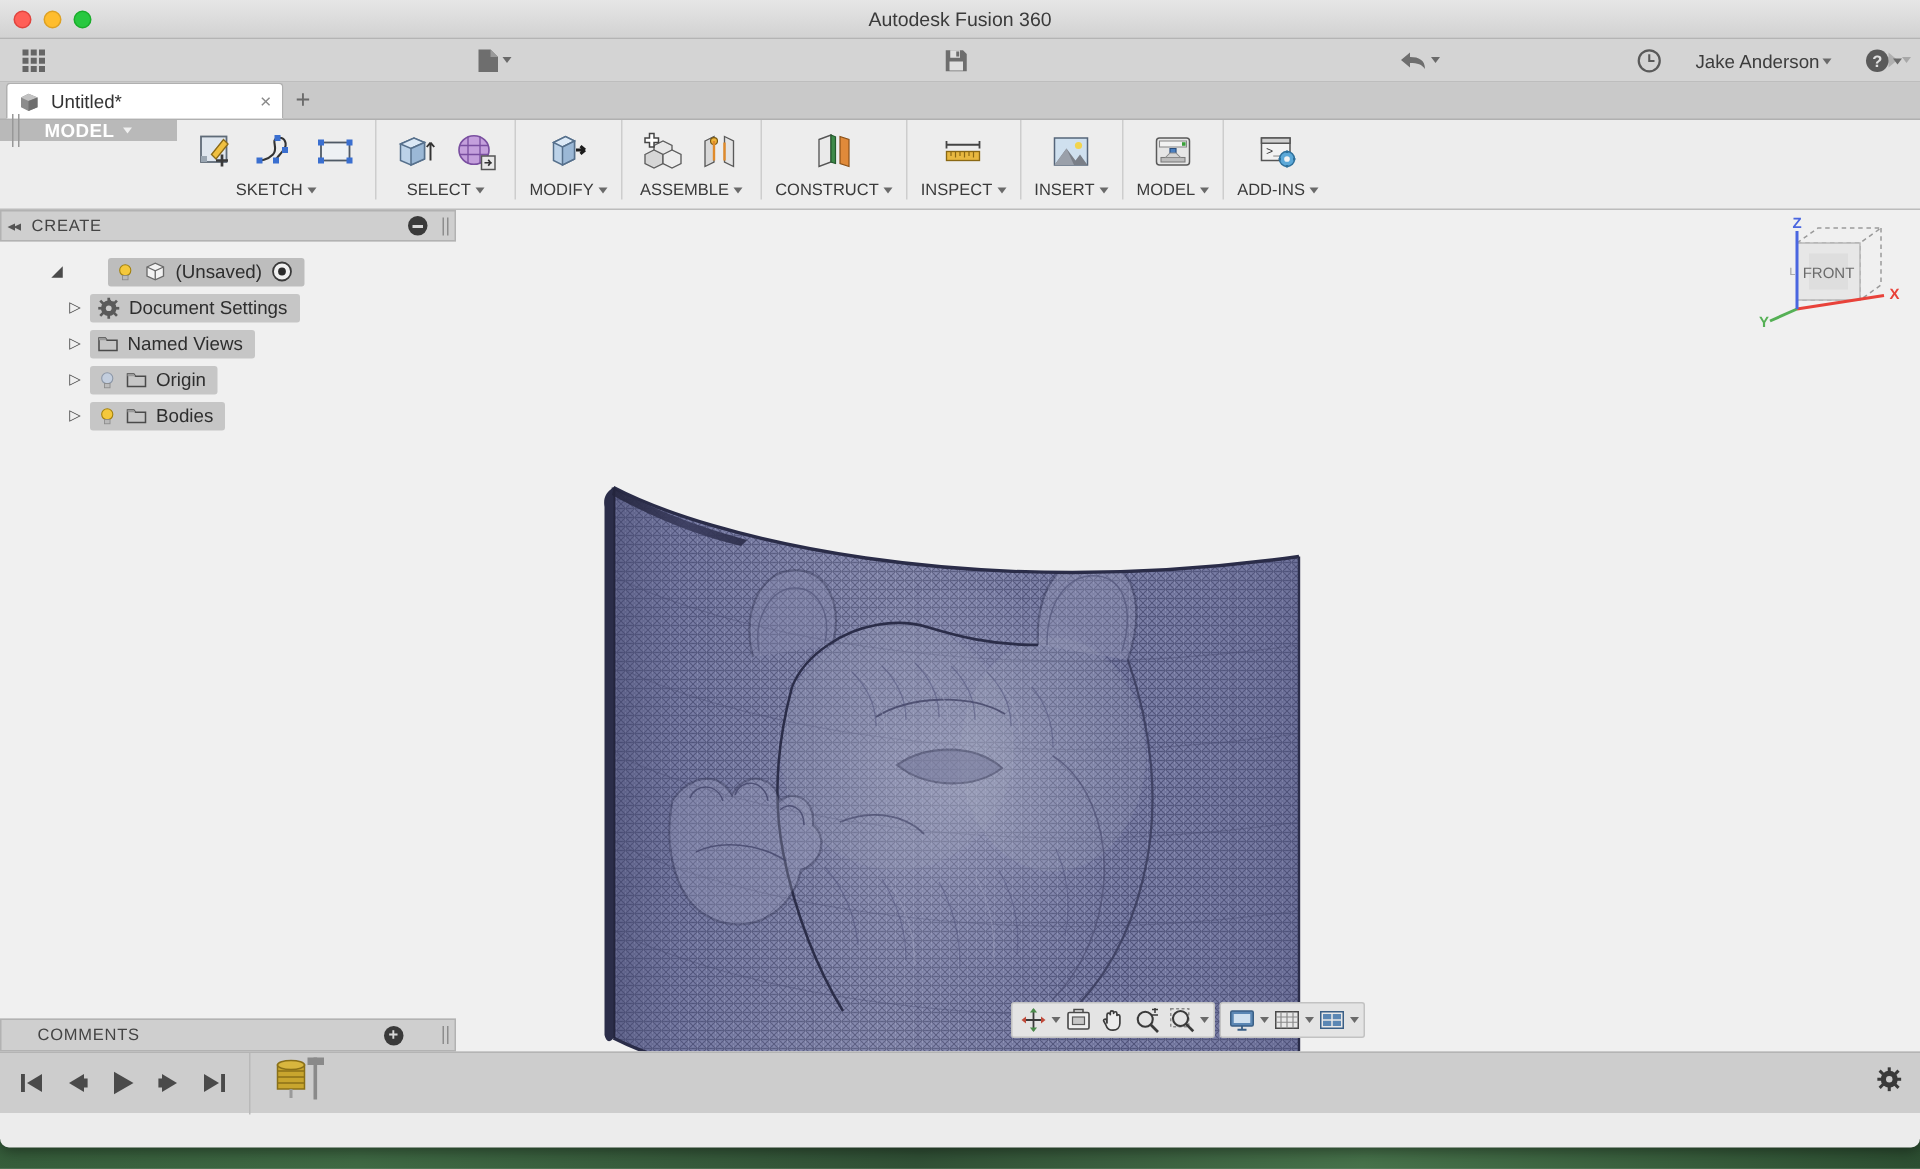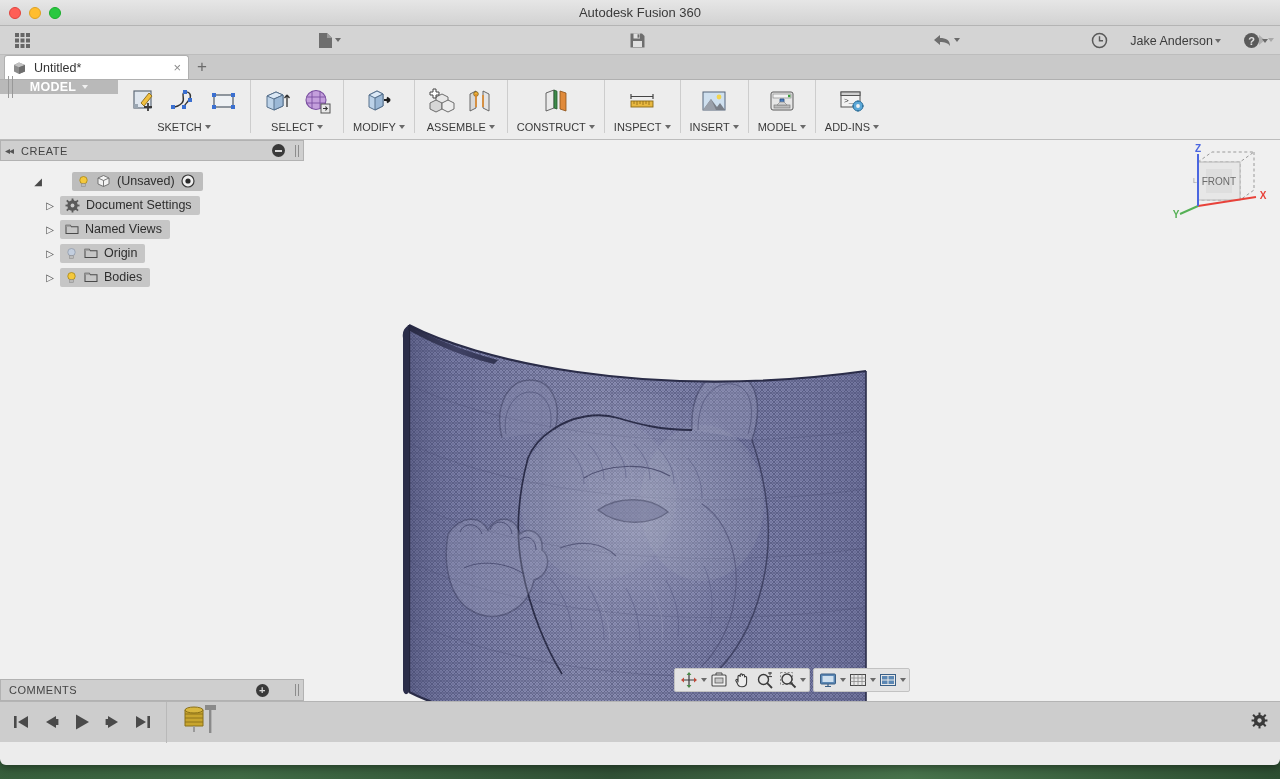--- a/index.html
+++ b/index.html
@@ -837,21 +837,21 @@
               <path d="M1 2.5 h4.6 l1.2 1.6 H1 Z" fill="#9a9a9a"></path>
             </svg>
             <span>Bodies</span>
           </span>
         </div>
 
       </div>
     </div>
 
     <div id="comments">
-      <div class="panel-header" style="height:22px;padding-left:8px;gap:24px;">
+      <div class="panel-header" style="height:22px;padding-left:24px;gap:24px;">
         <span>COMMENTS</span>
         <span class="hdr-spacer"></span>
         <span class="circle-btn">
           <span class="plus">+</span>
         </span>
         <span class="hdr-grip"></span>
       </div>
     </div>
   </div>
 

